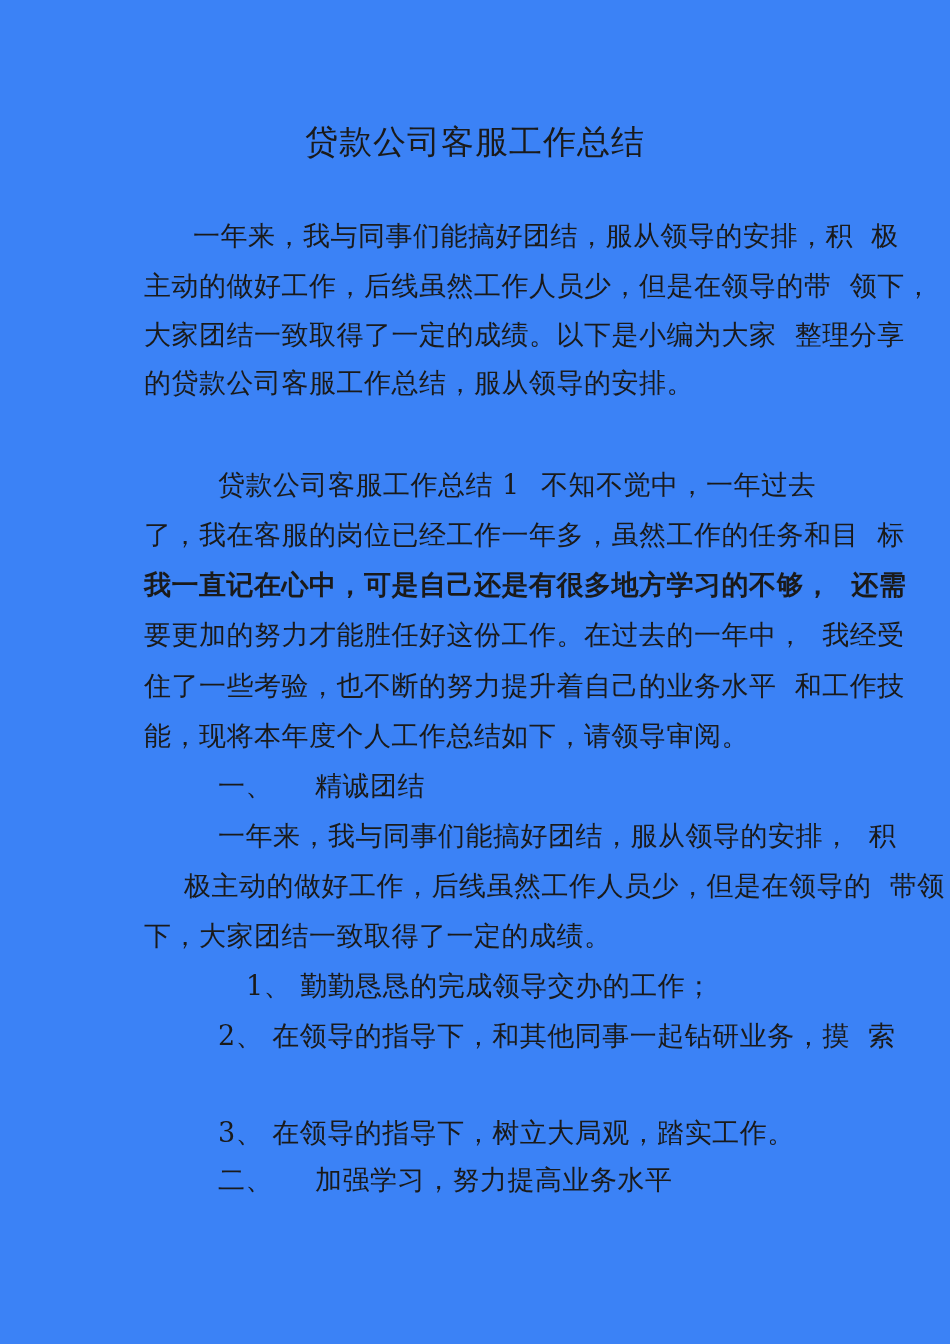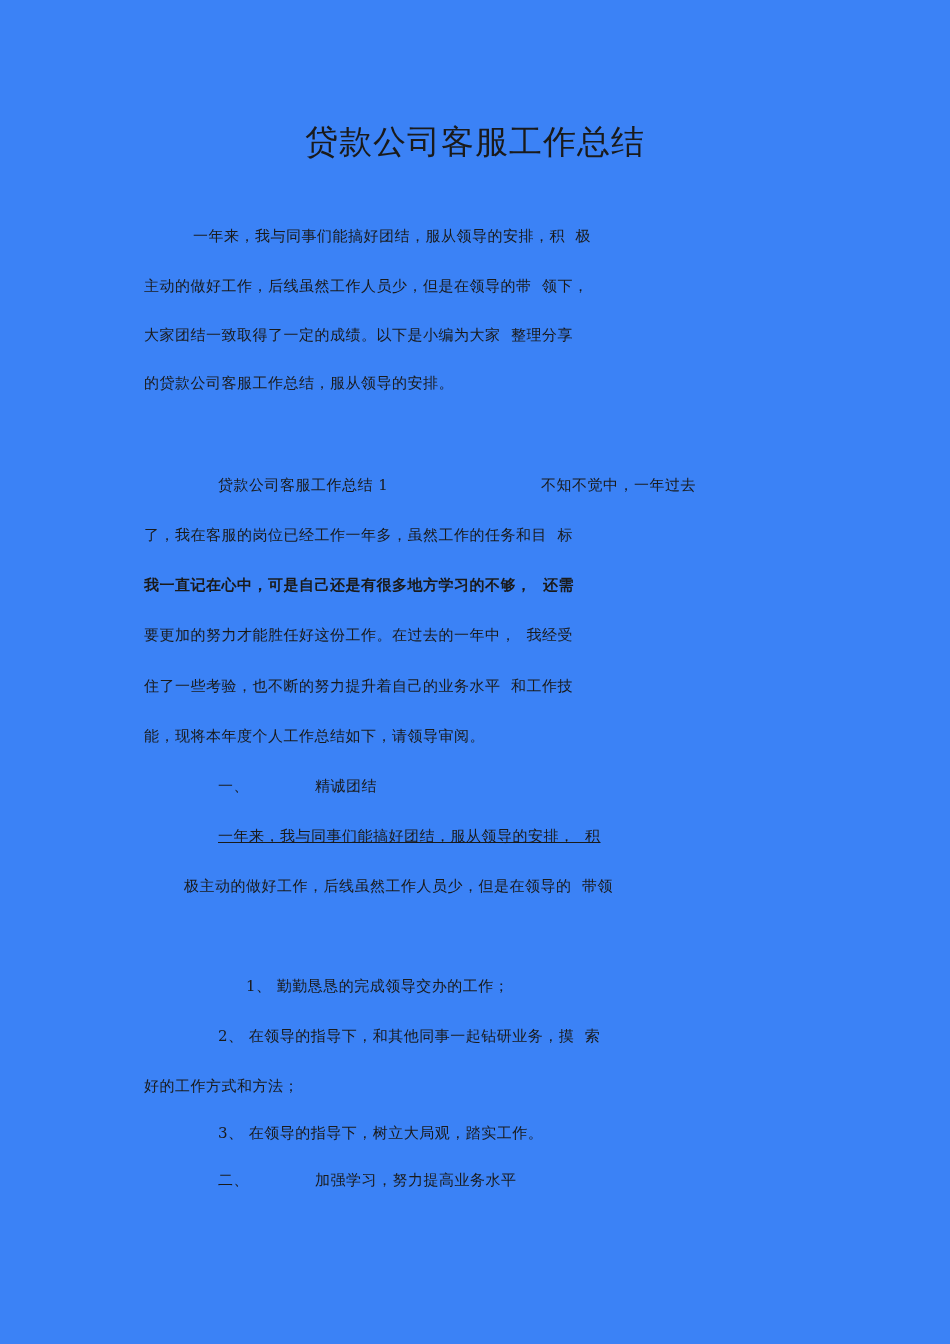--- a/index.html
+++ b/index.html
@@ -28,21 +28,21 @@
       width: 950px;
       top: 118px;
       text-align: center;
       font-size: 33px;
       line-height: 48px;
       letter-spacing: 1px;
       white-space: nowrap;
     }
     .line {
       position: absolute;
-      font-size: 15px;
+      font-size: 27px;
       line-height: 34px;
       white-space: pre;
       letter-spacing: 0.5px;
     }
   </style>
 </head>
 <body>
 
 <div class="page">
 
@@ -56,24 +56,24 @@
   <div class="line" style="left:218px; top:468px;">贷款公司客服工作总结 1</div>
   <div class="line" style="left:541px; top:468px;">不知不觉中，一年过去</div>
   <div class="line" style="left:144px; top:518px;">了，我在客服的岗位已经工作一年多，虽然工作的任务和目  标</div>
   <div class="line" style="left:144px; top:568px;font-weight:bold;">我一直记在心中，可是自己还是有很多地方学习的不够，  还需</div>
   <div class="line" style="left:144px; top:618px;">要更加的努力才能胜任好这份工作。在过去的一年中，  我经受</div>
   <div class="line" style="left:144px; top:669px;">住了一些考验，也不断的努力提升着自己的业务水平  和工作技</div>
   <div class="line" style="left:144px; top:719px;">能，现将本年度个人工作总结如下，请领导审阅。</div>
 
   <div class="line" style="left:218px; top:769px;">一、</div>
   <div class="line" style="left:315px; top:769px;">精诚团结</div>
-  <div class="line" style="left:218px; top:819px;text-decoration:underline;">一年来，我与同事们能搞好团结，服从领导的安排，  积</div>
+  <div class="line" style="left:218px; top:819px;">一年来，我与同事们能搞好团结，服从领导的安排，  积</div>
   <div class="line" style="left:144px; top:869px;margin-left:40px;">极主动的做好工作，后线虽然工作人员少，但是在领导的  带领</div>
+  <div class="line" style="left:144px; top:919px;">下，大家团结一致取得了一定的成绩。</div>
 
   <div class="line" style="left:218px; top:969px;margin-left:28px;">1、 勤勤恳恳的完成领导交办的工作；</div>
   <div class="line" style="left:218px; top:1019px;">2、 在领导的指导下，和其他同事一起钻研业务，摸  索</div>
-  <div class="line" style="left:144px; top:1069px;">好的工作方式和方法；</div>
   <div class="line" style="left:218px; top:1116px;">3、 在领导的指导下，树立大局观，踏实工作。</div>
 
   <div class="line" style="left:218px; top:1163px;">二、</div>
   <div class="line" style="left:315px; top:1163px;">加强学习，努力提高业务水平</div>
 
 </div>
 
 </body></html>

